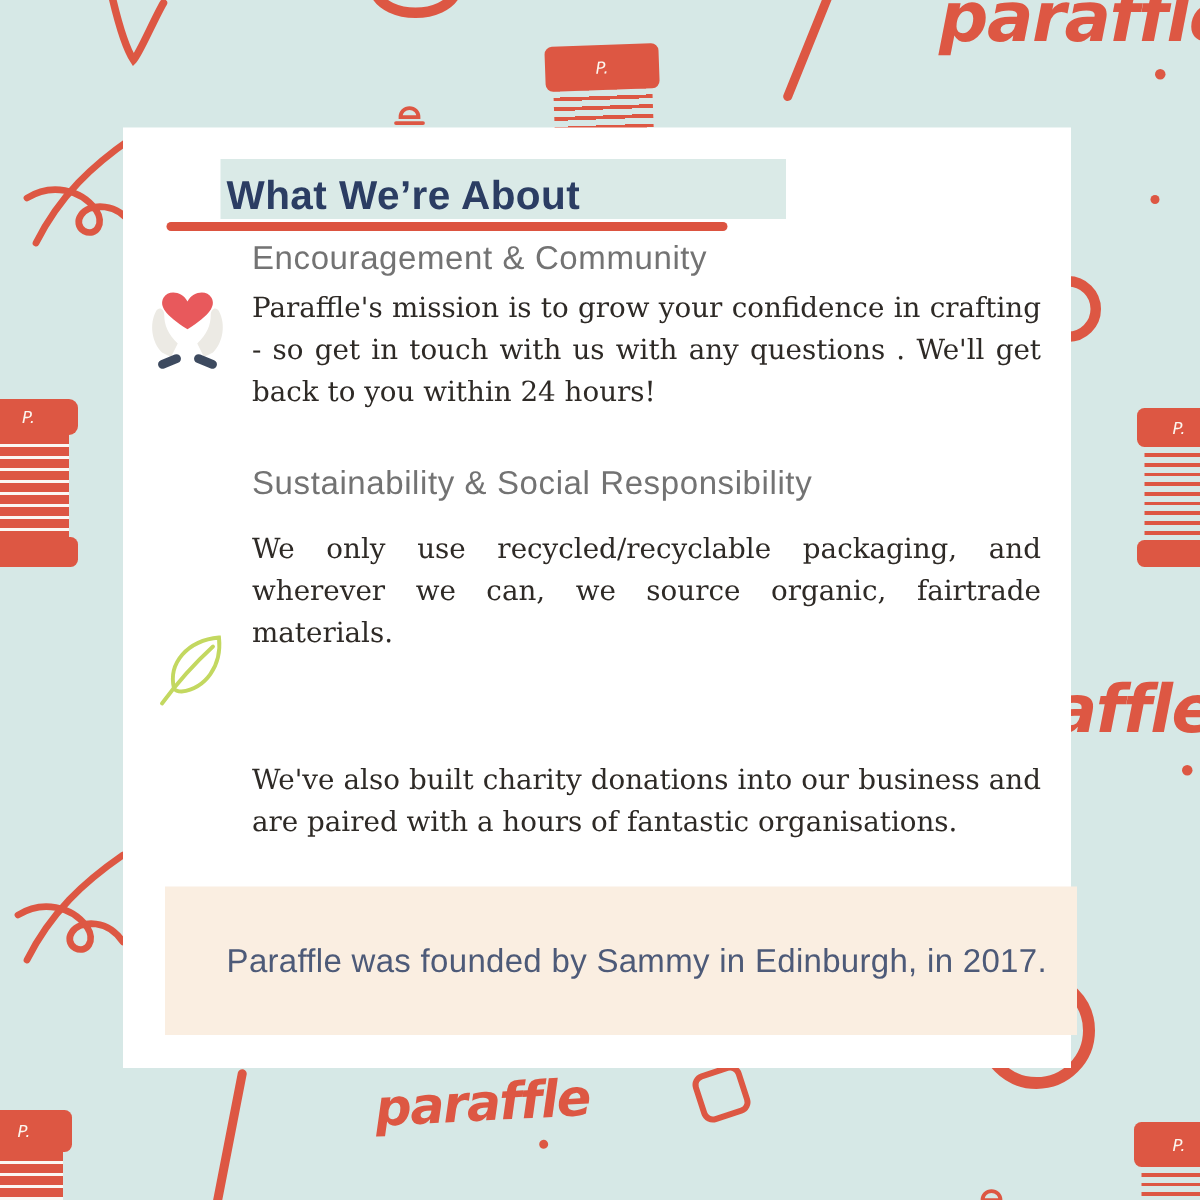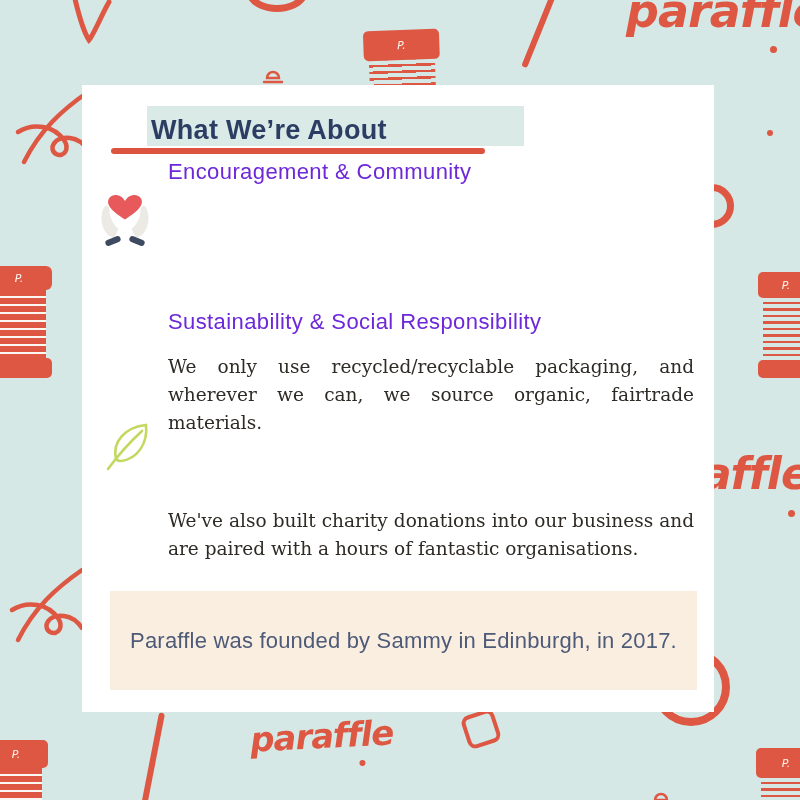--- a/index.html
+++ b/index.html
@@ -31,29 +31,30 @@
   }
   .card-abs{position:absolute;}
   #heading-highlight{
     left:31px;top:21px;width:377px;height:40px;background:#DAEAE7;
     display:flex;align-items:flex-end;margin-left:34px;
   }
   #heading-text{
     font-size:27px;font-weight:bold;color:#2B3D63;letter-spacing:0.3px;padding-left:4px;
   }
   #heading-underline{left:29px;top:63px;width:374px;height:6px;background:#DC5340;border-radius:3px;}
-  .s-title{font-size:22px;color:#6d28d9;letter-spacing:0.4px;white-space:nowrap;}
+  .s-title{font-size:22px;color:#737373;letter-spacing:0.4px;white-space:nowrap;}
   .s-body{
     font-family:"DejaVu Serif",serif;font-size:18.5px;line-height:28px;color:#2E2A26;
     text-align:justify;width:526px;
   }
   #footer-box{
     left:28px;top:506px;width:587px;height:99px;background:#FAEEE1;
     display:flex;flex-direction:column;justify-content:space-evenly;align-items:center;
     text-align:right;
+    padding-left:21px;
   }
   .footer-line{font-size:22px;color:#4D5A78;letter-spacing:0.2px;}
 </style>
 </head>
 <body>
 
 <div id="page">
 
   <svg class="doodle" style="left:72px;top:-4px;" width="40" height="54" viewBox="0 0 40 54">
     <path d="M3,3 C8,24 13,38 17,44 C21,40 31,16 37,6" stroke="#DD5743" stroke-width="5" fill="none" stroke-linecap="round"></path>
@@ -156,20 +157,21 @@
     <div class="card-abs s-title" style="left:86px;top:74px;">Encouragement &amp; Community</div>
 
     <svg class="card-abs" style="left:14px;top:104px;" width="58" height="60" viewBox="0 0 58 60">
       <path d="M29,12 C25.5,5 16,4 13,9.5 C10,15 14,21 29,30.5 C44,21 48,15 45,9.5 C42,4 32.5,5 29,12 Z" fill="#E8595C"></path>
       <path d="M12,46 C5,39 3.5,27 8,18.5 C10,15 13.5,17 13.5,21 C13.5,27.5 16,34 22.5,40 L18,49 Z" fill="#ECEAE4"></path>
       <path d="M46,46 C53,39 54.5,27 50,18.5 C48,15 44.5,17 44.5,21 C44.5,27.5 42,34 35.5,40 L40,49 Z" fill="#ECEAE4"></path>
       <rect x="9" y="49" width="16" height="6" rx="3" fill="#3D4A5F" transform="rotate(-22 17 52)"></rect>
       <rect x="33" y="49" width="16" height="6" rx="3" fill="#3D4A5F" transform="rotate(22 41 52)"></rect>
     </svg>
 
+    <div class="card-abs s-body" style="left:86px;top:107px;">Paraffle's mission is to grow your confidence in crafting - so get in touch with us with any questions . We'll get back to you within 24 hours!</div>
 
     <div class="card-abs s-title" style="left:86px;top:224px;">Sustainability &amp; Social Responsibility</div>
 
     <div class="card-abs s-body" style="left:86px;top:268px;">We only use recycled/recyclable packaging, and wherever we can, we source organic, fairtrade materials.</div>
 
     <svg class="card-abs" style="left:20px;top:332px;" width="54" height="56" viewBox="0 0 54 56">      
         <path d="M14,42 C10,25 23,10 44,8 C46,27 35,42 19,44 C17,44 15,43.5 14,42 Z" stroke="#C3D860" stroke-width="2.6" fill="none"></path>
       <path d="M6,52 C17,37 28,25 40,14" stroke="#C3D860" stroke-width="2.6" fill="none" stroke-linecap="round"></path>
     </svg>
 

